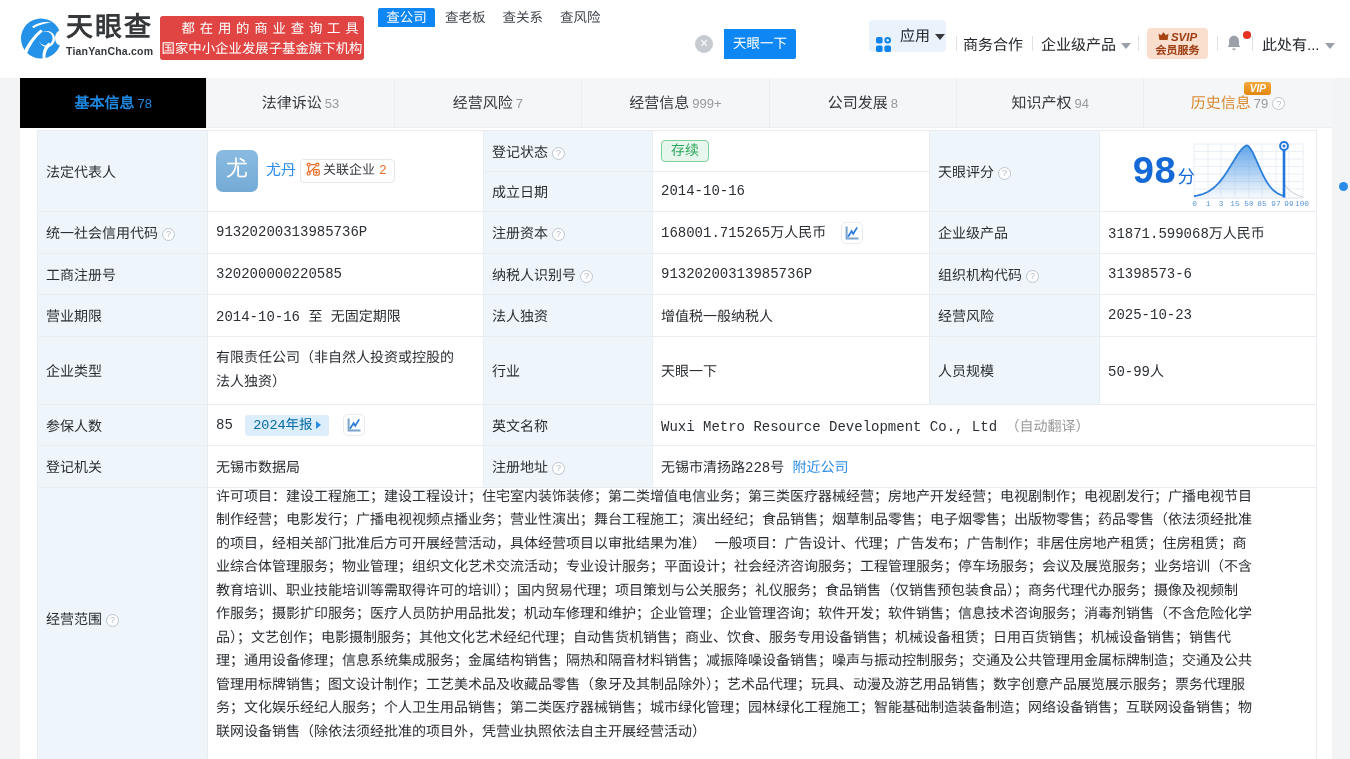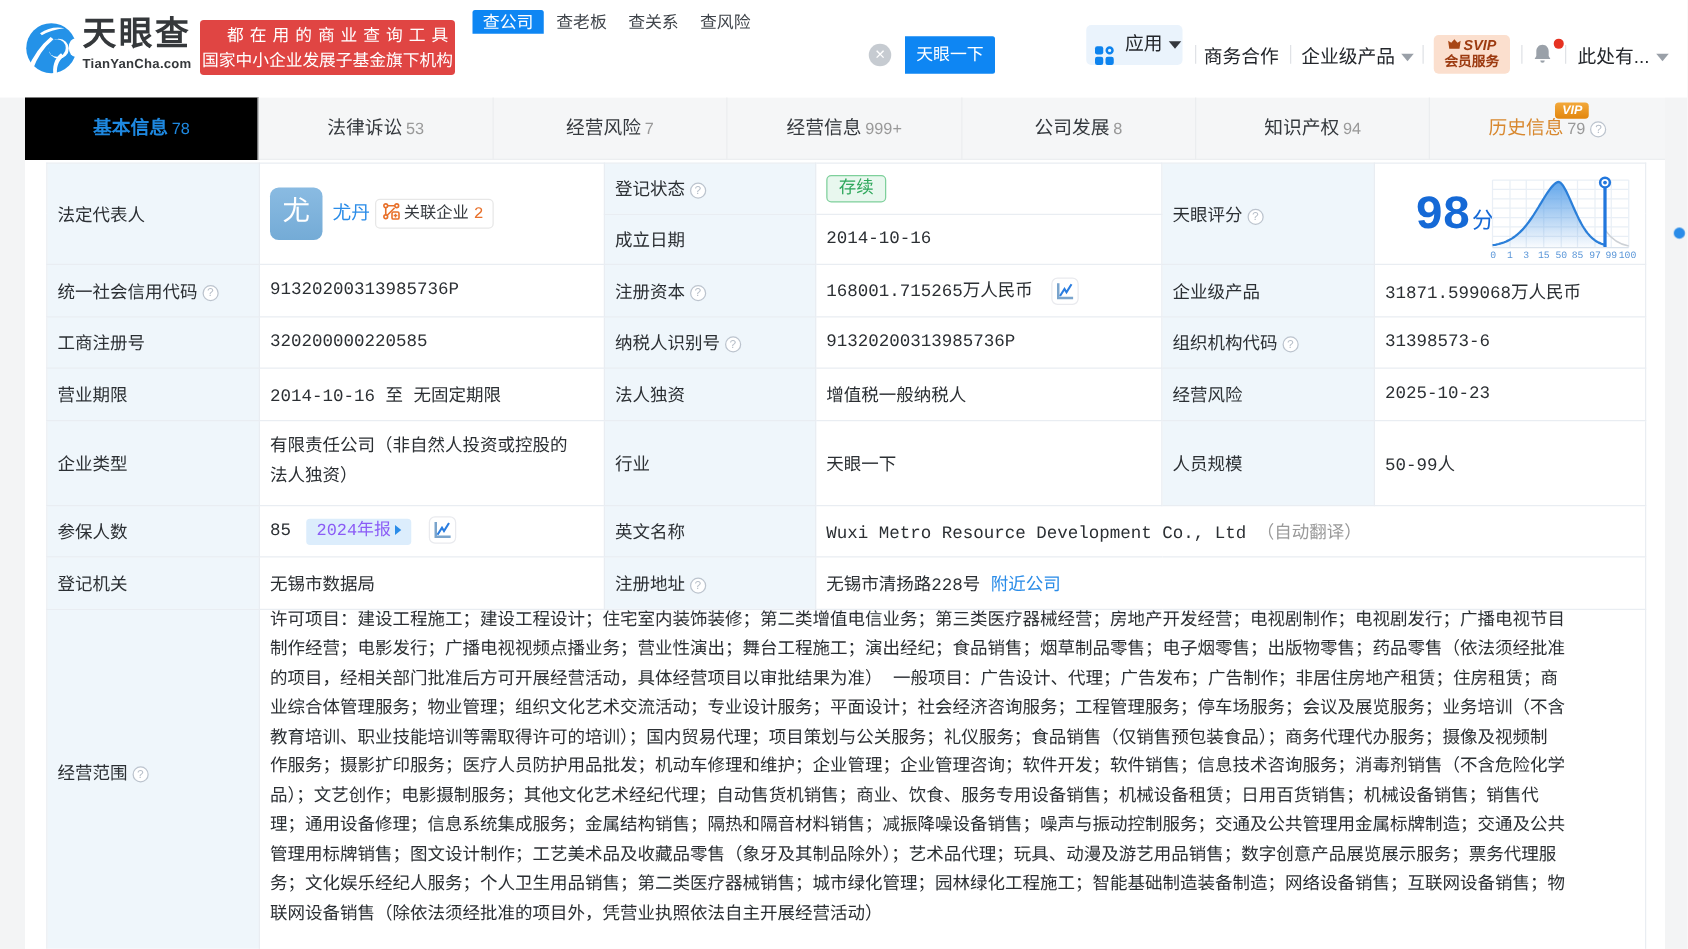--- a/index.html
+++ b/index.html
@@ -55,21 +55,21 @@
 table.info { border-collapse:collapse; table-layout:fixed; width:1279px; }
 table.info td { border:1px solid #e9edf2; font-size:14px; color:#2b2f33; vertical-align:middle; padding:0 0 0 8px;font-family:Liberation Mono, monospace; }
 td.lb { background:#eff6fb; color:#363b41; }
 td.w1 { width:170px; } td.w2 { width:276px; } td.w3 { width:169px; }
 td.w4 { width:277px; } td.w5 { width:170px; } td.w6 { width:217px; }
 .blue { color:#2a8ce8; }
 .gray { color:#999; }
 .status { display:inline-block; height:22px; line-height:20px; padding:0 9px; background:#e8f7ee; border:1px solid #7ed09b; border-radius:4px; color:#2fa85c; font-size:14px; }
 .cicon { display:inline-block; width:22px; height:22px; border:1px solid #e9eaee; border-radius:5px; vertical-align:-7px; margin-left:6px; background:#fff; position:relative; }
 .cicon svg { position:absolute; left:2px; top:2px; }
-.ybadge { display:inline-block; height:21px; line-height:21px; padding:0 8px; background:#dcedfc; border-radius:3px; color:#8b5cf6; font-size:13.5px; margin-left:4px; }
+.ybadge { display:inline-block; height:21px; line-height:21px; padding:0 8px; background:#dcedfc; border-radius:3px; color:#0369a1; font-size:13.5px; margin-left:4px; }
 .ybadge .arr { display:inline-block; width:0; height:0; border-top:4px solid transparent; border-bottom:4px solid transparent; border-left:5px solid #2a8ce8; margin-left:3px; }
 
 .avatar { display:inline-block; width:42px; height:42px; background:linear-gradient(180deg,#8abbe2,#74abd6); border-radius:7px; color:#fff; font-size:22px; text-align:center; line-height:42px; vertical-align:middle; }
 .lname { color:#2a8ce8; font-size:15px; margin:0 4px 0 8px; }
 .relchip { display:inline-block; height:24px; line-height:22px; border:1px solid #e7e7e7; border-radius:4px; padding:0 7px 0 5px; font-size:13px; color:#35393e; background:#fff; vertical-align:middle; }
 .relchip b { color:#e8702a; font-weight:normal; margin-left:4px; }
 
 .score98 { font-size:38px; font-weight:bold; color:#1569d6; letter-spacing:-1px; }
 .scorefen { font-size:18px; color:#1569d6; margin-left:2px; }
 </style>

